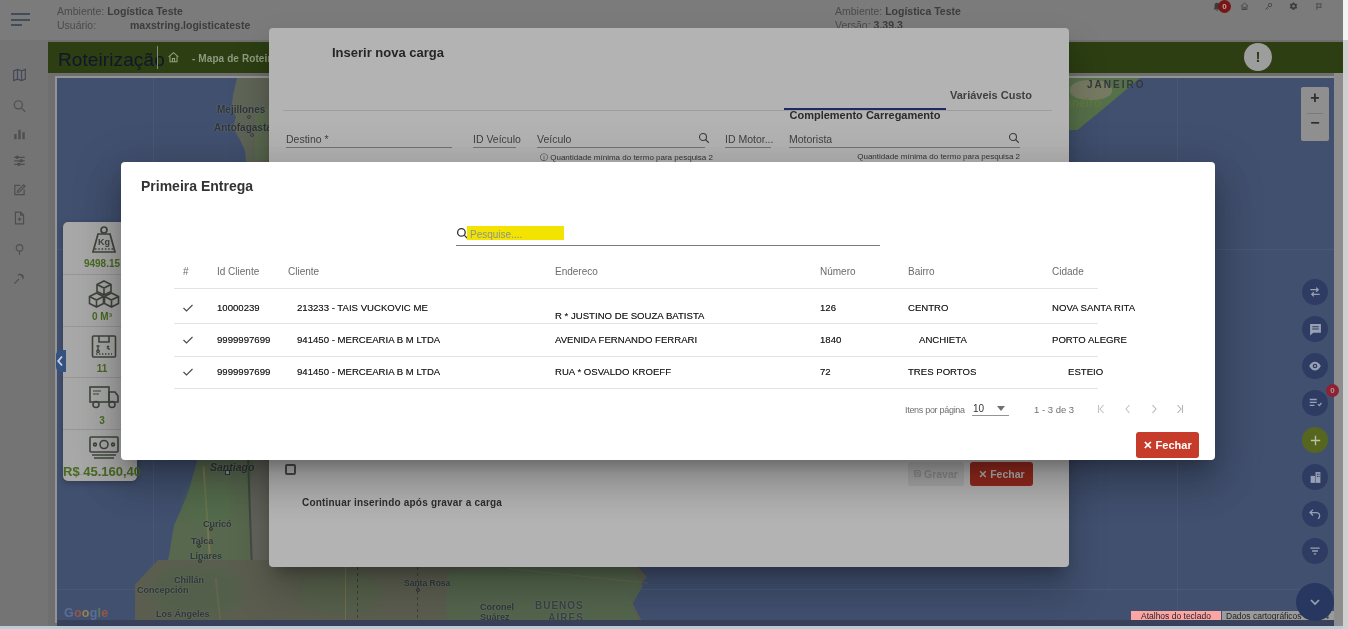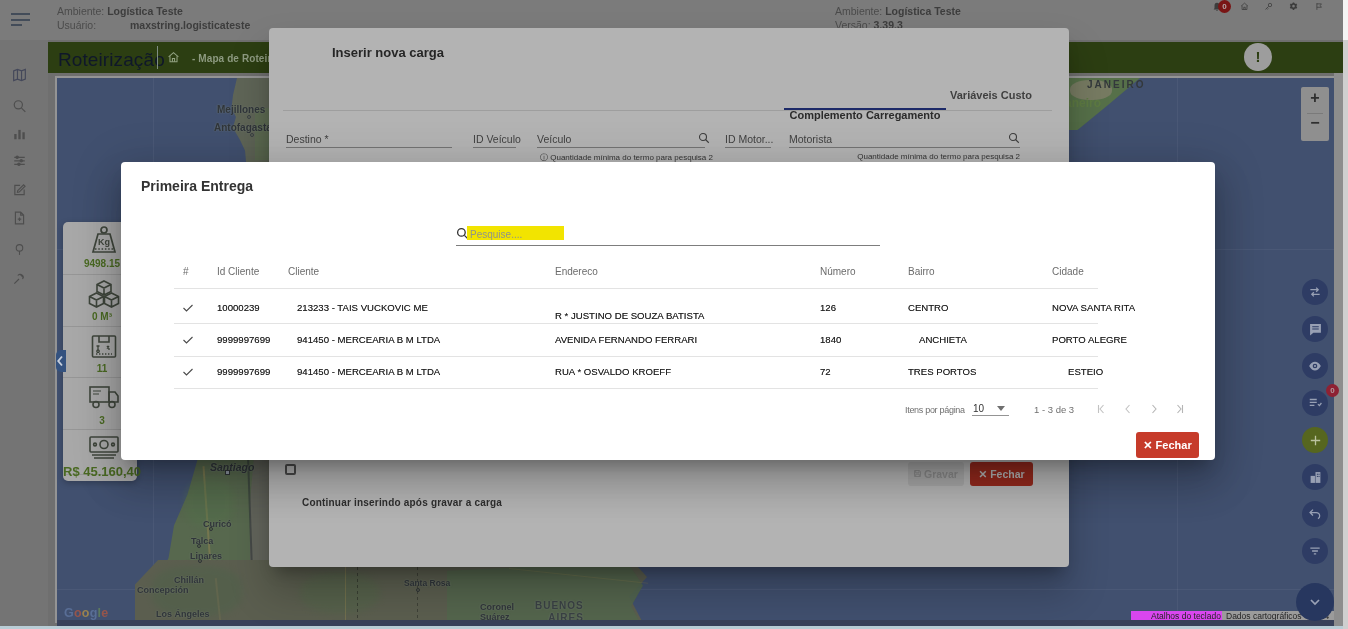--- a/index.html
+++ b/index.html
@@ -156,21 +156,21 @@
 
     <div class="abs" style="left:1244px;top:9px;width:28px;height:54px;background:#8f8f8f;border-radius:2px;"></div>
     <div class="abs" style="left:1250px;top:35px;width:16px;height:1px;background:#7a7a7a;"></div>
     <div class="abs" style="left:1244px;top:11px;width:28px;text-align:center;font-size:16px;font-weight:bold;color:#2f2f2f;">+</div>
     <div class="abs" style="left:1244px;top:36px;width:28px;text-align:center;font-size:16px;font-weight:bold;color:#2f2f2f;">−</div>
 
     <div class="abs" style="left:7px;top:528px;font-size:12.5px;font-weight:bold;letter-spacing:.2px;">
       <span style="color:#596e96;">G</span><span style="color:#96554b;">o</span><span style="color:#99824f;">o</span><span style="color:#596e96;">g</span><span style="color:#5c7a5e;">l</span><span style="color:#96554b;">e</span>
     </div>
 
-    <div class="abs" style="left:1074px;top:533px;height:10px;background:#d946ef;color:#242424;font-size:8.5px;padding:0 20px;line-height:10px;">Atalhos do teclado</div>
+    <div class="abs" style="left:1074px;top:533px;height:10px;background:#fca5a5;color:#242424;font-size:8.5px;padding:0 10px;line-height:10px;">Atalhos do teclado</div>
     <div class="abs" style="left:1165px;top:533px;height:10px;background:#9b9b9b;color:#242424;font-size:8.5px;padding:0 4px;line-height:10px;">Dados cartográficos ©2024 Google</div>
   </div>
 
   <div class="abs" style="left:63px;top:222px;width:74px;height:259px;background:#a8a8a8;border-radius:5px;box-shadow:0 2px 6px rgba(0,0,0,.25);"></div>
   <div class="abs" style="left:66px;top:474px;width:68px;height:1px;background:#969696;"></div>
 
   <svg class="abs" style="left:88px;top:226px;" width="32" height="31" viewBox="0 0 32 31" fill="none" stroke="#3f463c" stroke-width="1.7">
     <circle cx="16" cy="4" r="3"></circle>
       <path d="M10 8 H22 L27 26 H5 Z"></path>
       <path d="M7 23 H25" stroke-dasharray="1.5 1.8"></path>

